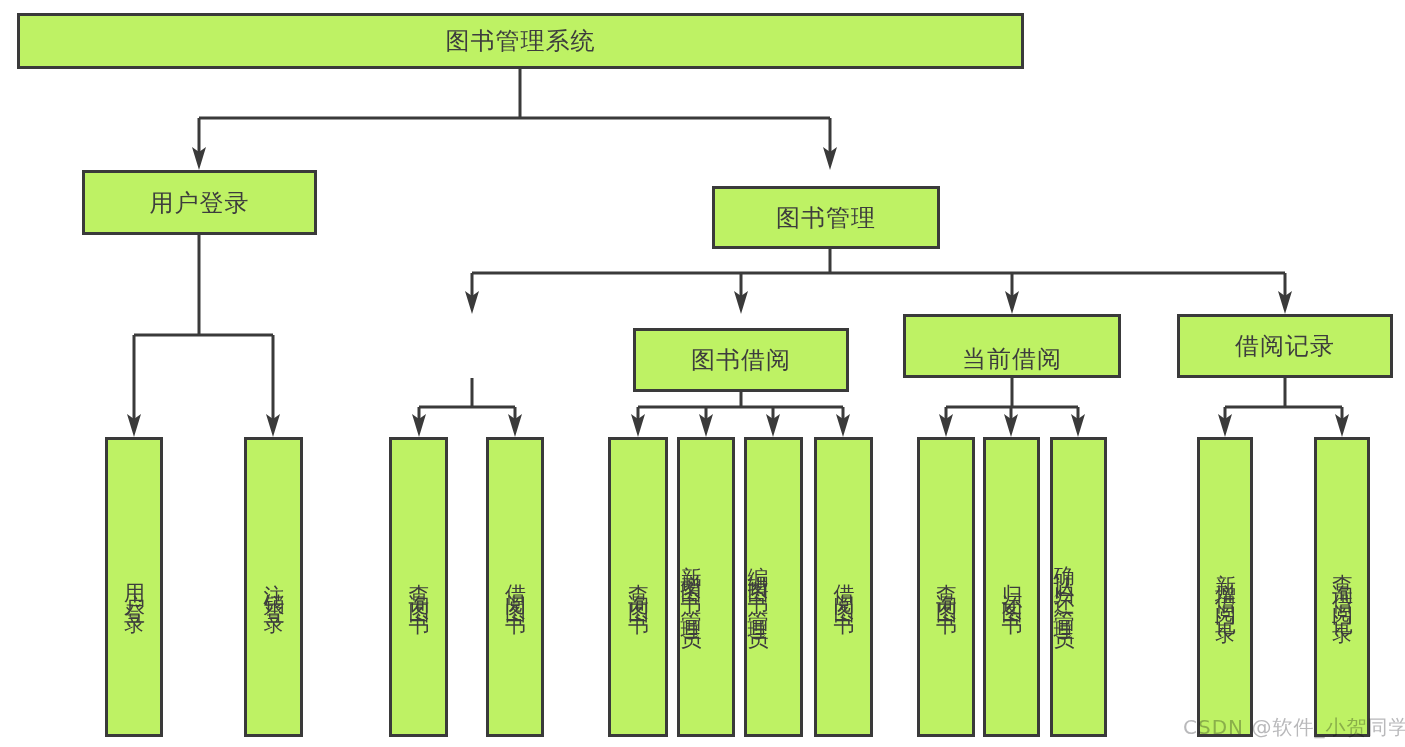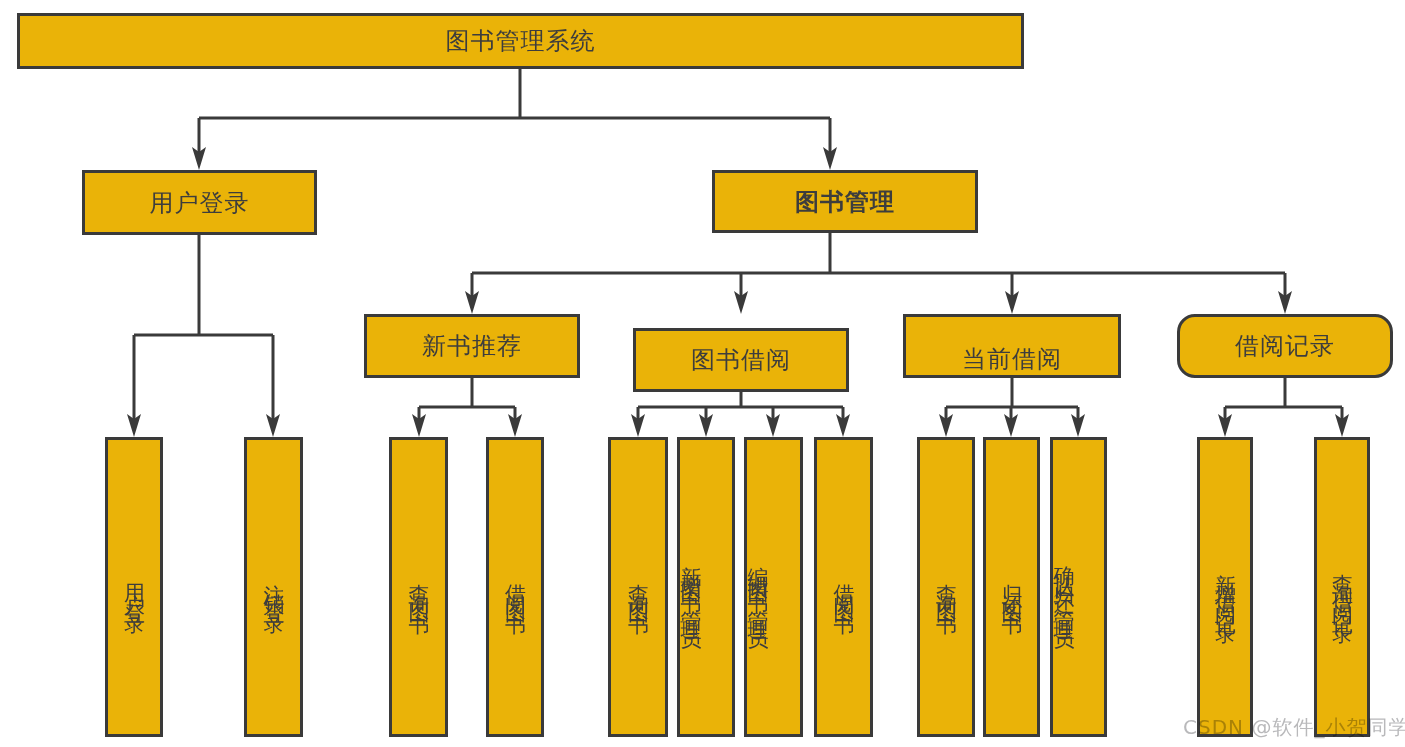--- a/index.html
+++ b/index.html
@@ -12,21 +12,21 @@
     overflow: hidden;
   }
   .wires {
     position: absolute;
     left: 0; top: 0;
     width: 1405px; height: 747px;
   }
   .node {
     position: absolute;
     box-sizing: border-box;
-    background: #eab308;
+    background: #bef264;
     border: 3px solid #3a3a3a;
     display: flex;
     align-items: center;
     justify-content: center;
     color: #3d3d3d;
   }
   .node.h span {
     font-size: 24px;
     letter-spacing: 1px;
     white-space: nowrap;
@@ -108,34 +108,31 @@
     </g>
   </svg>
 
   <div class="node h" style="left:17px; top:13px; width:1007px; height:56px;">
     <span>图书管理系统</span>
   </div>
 
   <div class="node h" style="left:82px; top:170px; width:235px; height:65px;">
     <span>用户登录</span>
   </div>
-  <div class="node h" style="left:712px; top:170px; width:266px; height:63px;font-weight:bold;">
+  <div class="node h" style="left:712px; top:186px; width:228px; height:63px;">
     <span>图书管理</span>
   </div>
 
-  <div class="node h" style="left:364px; top:314px; width:216px; height:64px;">
-    <span>新书推荐</span>
-  </div>
   <div class="node h" style="left:633px; top:314px; width:216px; height:64px;margin-top:14px;">
     <span>图书借阅</span>
   </div>
   <div class="node h" style="left:903px; top:314px; width:218px; height:64px;align-items:flex-end;">
     <span>当前借阅</span>
   </div>
-  <div class="node h" style="left:1177px; top:314px; width:216px; height:64px;border-radius:18px;">
+  <div class="node h" style="left:1177px; top:314px; width:216px; height:64px;">
     <span>借阅记录</span>
   </div>
 
   <div class="node v" style="left:105px; top:437px; width:58px; height:300px;">
     <span>用户登录</span>
   </div>
   <div class="node v" style="left:244px; top:437px; width:59px; height:300px;">
     <span>注销登录</span>
   </div>
 

